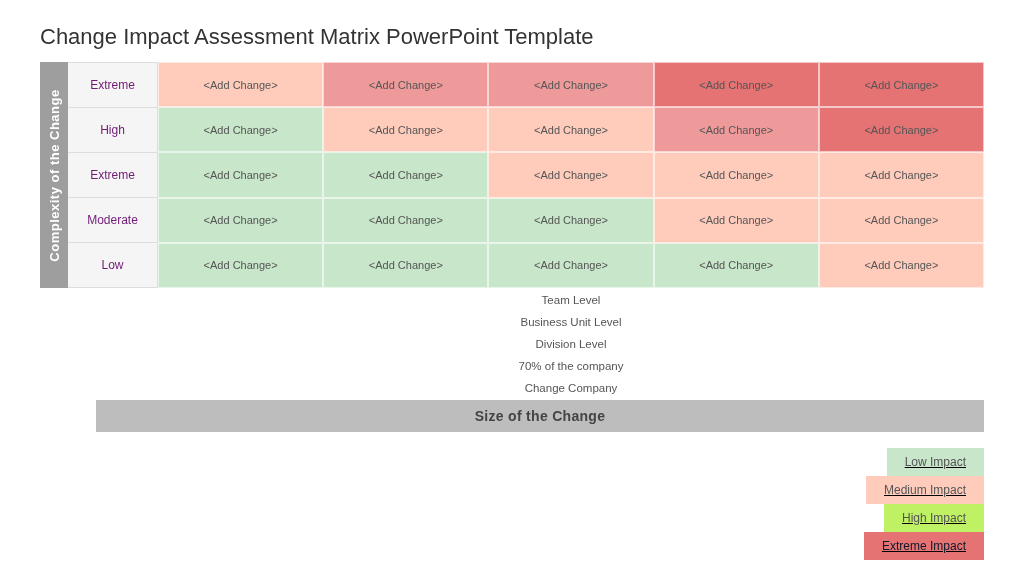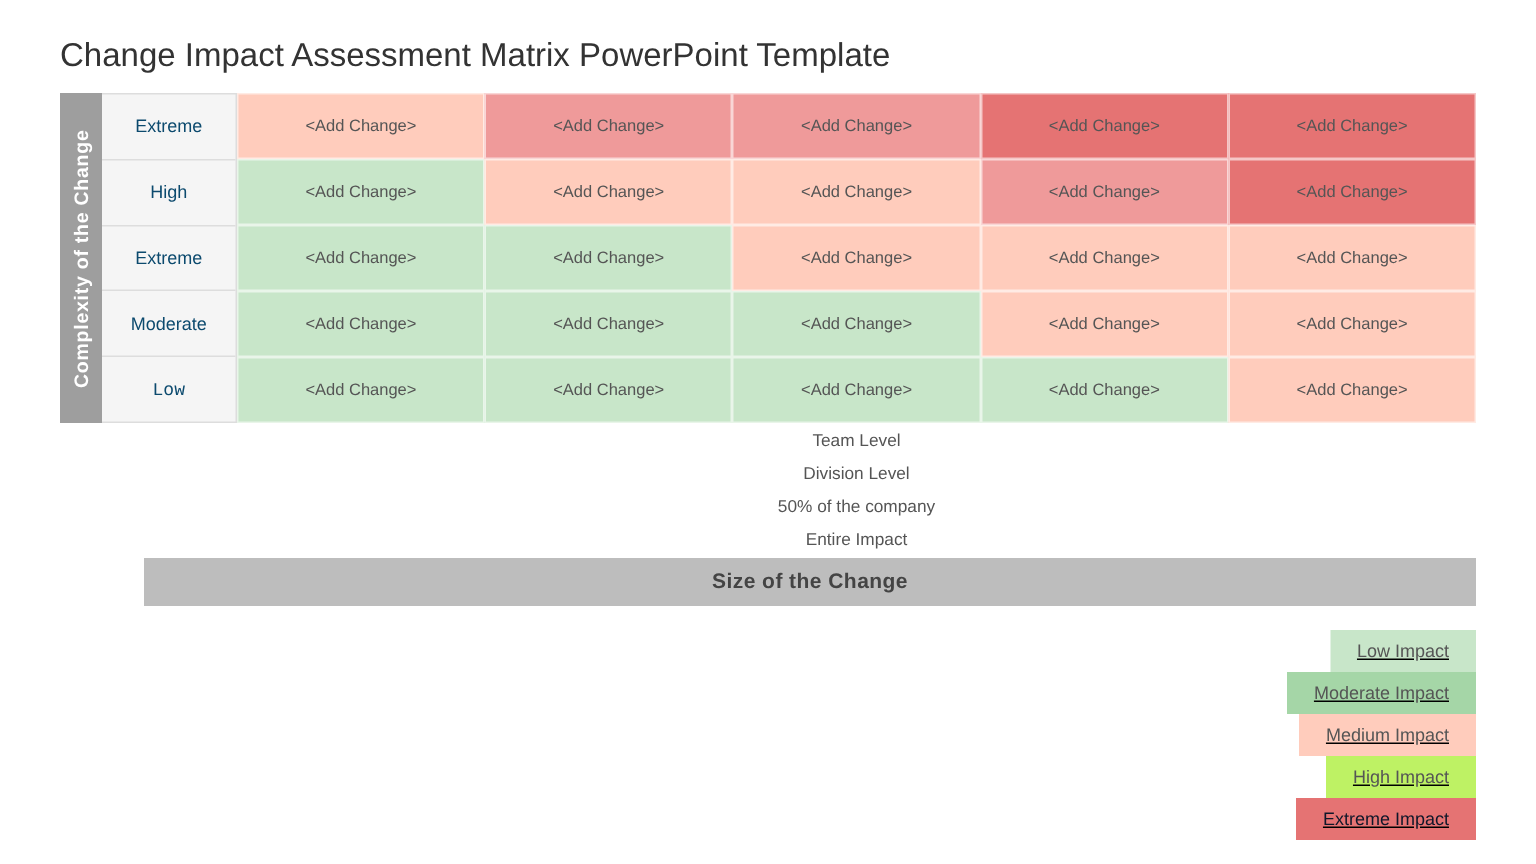--- a/index.html
+++ b/index.html
@@ -54,26 +54,26 @@
       background: #f5f5f5;
       border: 1px solid #ddd;
       border-left: none;
     }
     .row-label-cell {
       flex: 1;
       display: flex;
       align-items: center;
       justify-content: center;
       font-size: 12px;
-      color: #0c4a6e;
+      color: #701a75;
       border-bottom: 1px solid #ddd;
       padding: 4px;
       text-align: center;
     }
-    .row-label-cell:last-child { border-bottom: none; font-family: Liberation Mono, monospace; }
+    .row-label-cell:last-child { border-bottom: none; }
     
     .grid-area {
       display: flex;
       flex-direction: column;
       flex: 1;
     }
     .grid-row {
       display: flex;
       flex: 1;
     }
@@ -198,29 +198,29 @@
           <div class="grid-cell c-light-green">&lt;Add Change&gt;</div>
           <div class="grid-cell c-light-green">&lt;Add Change&gt;</div>
           <div class="grid-cell c-light-green">&lt;Add Change&gt;</div>
           <div class="grid-cell c-light-salmon">&lt;Add Change&gt;</div>
         </div>
       </div>
   </div>
 
   <div class="col-headers" id="col-headers">
       <div class="col-header">Team Level</div>
+      <div class="col-header">Business Unit Level</div>
       <div class="col-header">Division Level</div>
-      <div class="col-header">50% of the company</div>
-      <div class="col-header">Entire Impact</div>
+      <div class="col-header">70% of the company</div>
+      <div class="col-header">Change Company</div>
     </div>
 
   <div class="x-axis-bar" id="x-axis-bar">
     <span>Size of the Change</span>
   </div>
 
   <div class="legend" id="legend-container">
       <div class="legend-item li-low">Low Impact</div>
-      <div class="legend-item li-moderate">Moderate Impact</div>
       <div class="legend-item li-medium">Medium Impact</div>
       <div class="legend-item li-high">High Impact</div>
       <div class="legend-item li-extreme">Extreme Impact</div>
     </div>
 </div>
 
 </body></html>

